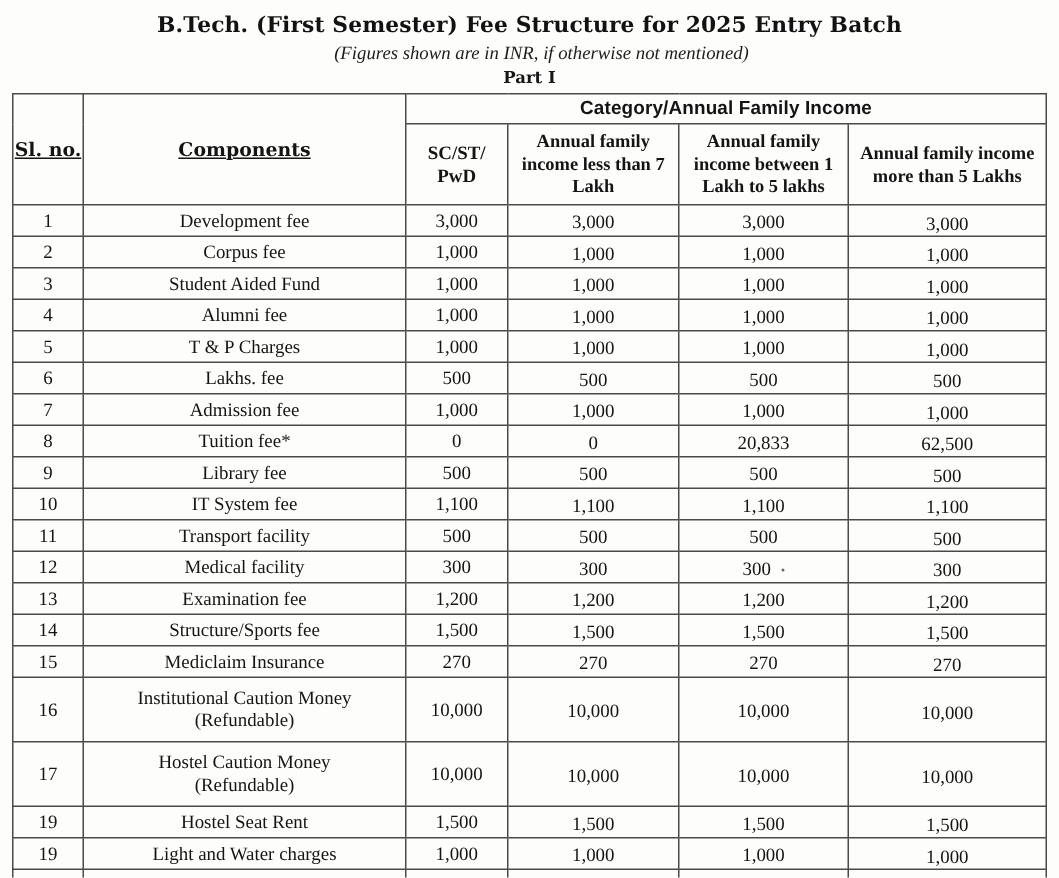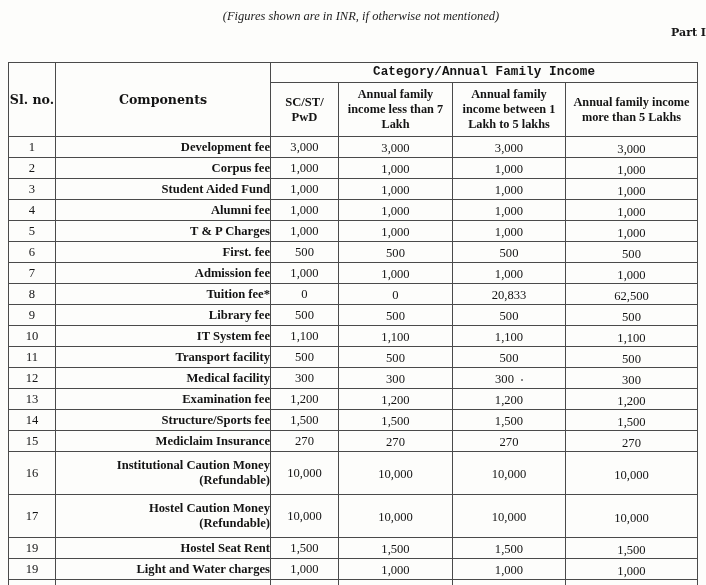--- a/index.html
+++ b/index.html
@@ -38,21 +38,20 @@
     color: #1c1c1c;
     padding-left: 16px;
   }
   .doc-part {
     font-family: "DejaVu Serif", serif;
     font-weight: bold;
     font-size: 11px;
     line-height: 14px;
     margin-top: 1px;
     color: #161616;
-    text-align: right;
   }
 
   
   .table-wrap {
     position: absolute;
     left: 8px;
     top: 62px;
     width: 689px;
   }
   table.fee {
@@ -77,23 +76,24 @@
   col.c-sc    { width: 68px; }
   col.c-a     { width: 114px; }
   col.c-b     { width: 113px; }
   col.c-c     { width: 132px; }
 
   
   .h-sl, .h-comp {
     font-family: "DejaVu Serif", serif;
     font-weight: bold;
     font-size: 12.6px;
+    text-decoration: underline;
   }
   .h-group {
-    font-family: Liberation Mono, monospace;
+    font-family: Liberation Sans, sans-serif;
     font-weight: bold;
     font-size: 13.2px;
     text-align: center;
     height: 19px;
     letter-spacing: 0.1px;
   }
   .h-sub {
     text-align: center;
     font-size: 12.5px;
     line-height: 15.5px;
@@ -102,24 +102,23 @@
   }
   .h-sub.narrow { font-size: 12.3px; }
 
   
   td.sl {
     text-align: center;
     font-size: 12.6px;
     height: 18px;
   }
   td.comp {
-    text-align: right;
+    text-align: center;
     padding-left: 5px;
     font-size: 12.8px;
-    font-weight: bold;
   }
   td.comp .l2 { display: block; }
   td.num {
     text-align: center;
     font-size: 12.9px;
   }
   
   td.num.d1 { padding-top: 1px; }
   td.num.d2 { padding-top: 2px; }
   td.num.d3 { padding-top: 3px; }
@@ -135,20 +134,21 @@
     background: #666;
     border-radius: 50%;
     vertical-align: middle;
     margin-left: 7px;
   }
 </style>
 </head>
 <body>
 
 <div class="doc-head">
+  <div class="doc-title">B.Tech. (First Semester) Fee Structure for 2025 Entry Batch</div>
   <div class="doc-subtitle">(Figures shown are in INR, if otherwise not mentioned)</div>
   <div class="doc-part">Part I</div>
 </div>
 
 <div class="table-wrap">
   <table class="fee">
     <colgroup>
       <col class="c-sl">
         <col class="c-comp">
         <col class="c-sc">
@@ -205,21 +205,21 @@
         <tr>
           <td class="sl">5</td>
           <td class="comp"><span>T &amp; P Charges</span></td>
           <td class="num d1">1,000</td>
           <td class="num d2">1,000</td>
           <td class="num d3">1,000</td>
           <td class="num d4">1,000</td>
         </tr>
         <tr>
           <td class="sl">6</td>
-          <td class="comp"><span>First. fee</span></td>
+          <td class="comp"><span>Lakhs. fee</span></td>
           <td class="num d1">500</td>
           <td class="num d2">500</td>
           <td class="num d3">500</td>
           <td class="num d4">500</td>
         </tr>
         <tr>
           <td class="sl">7</td>
           <td class="comp"><span>Admission fee</span></td>
           <td class="num d1">1,000</td>
           <td class="num d2">1,000</td>

